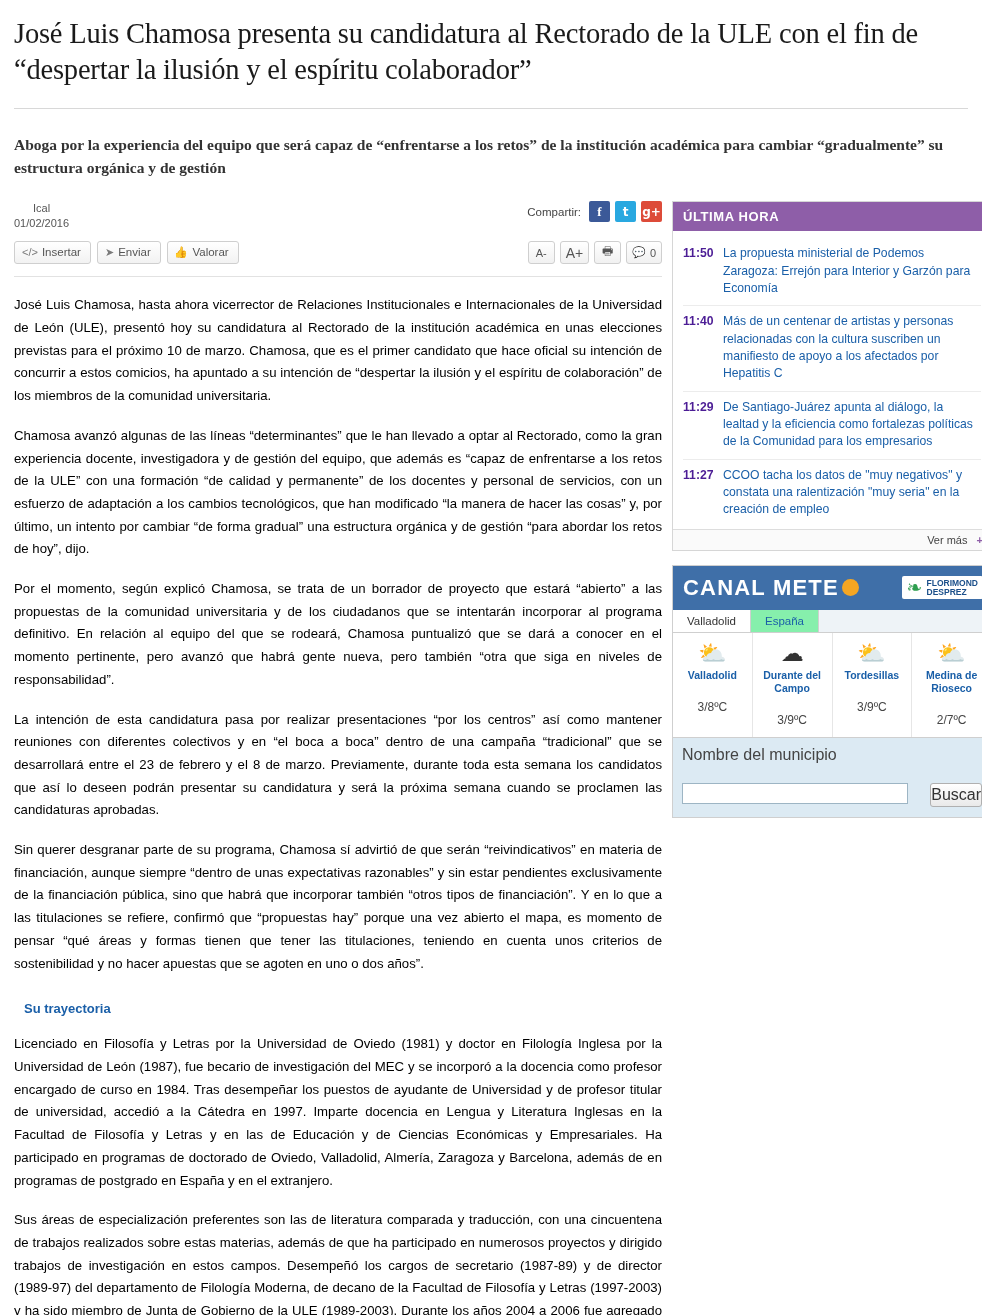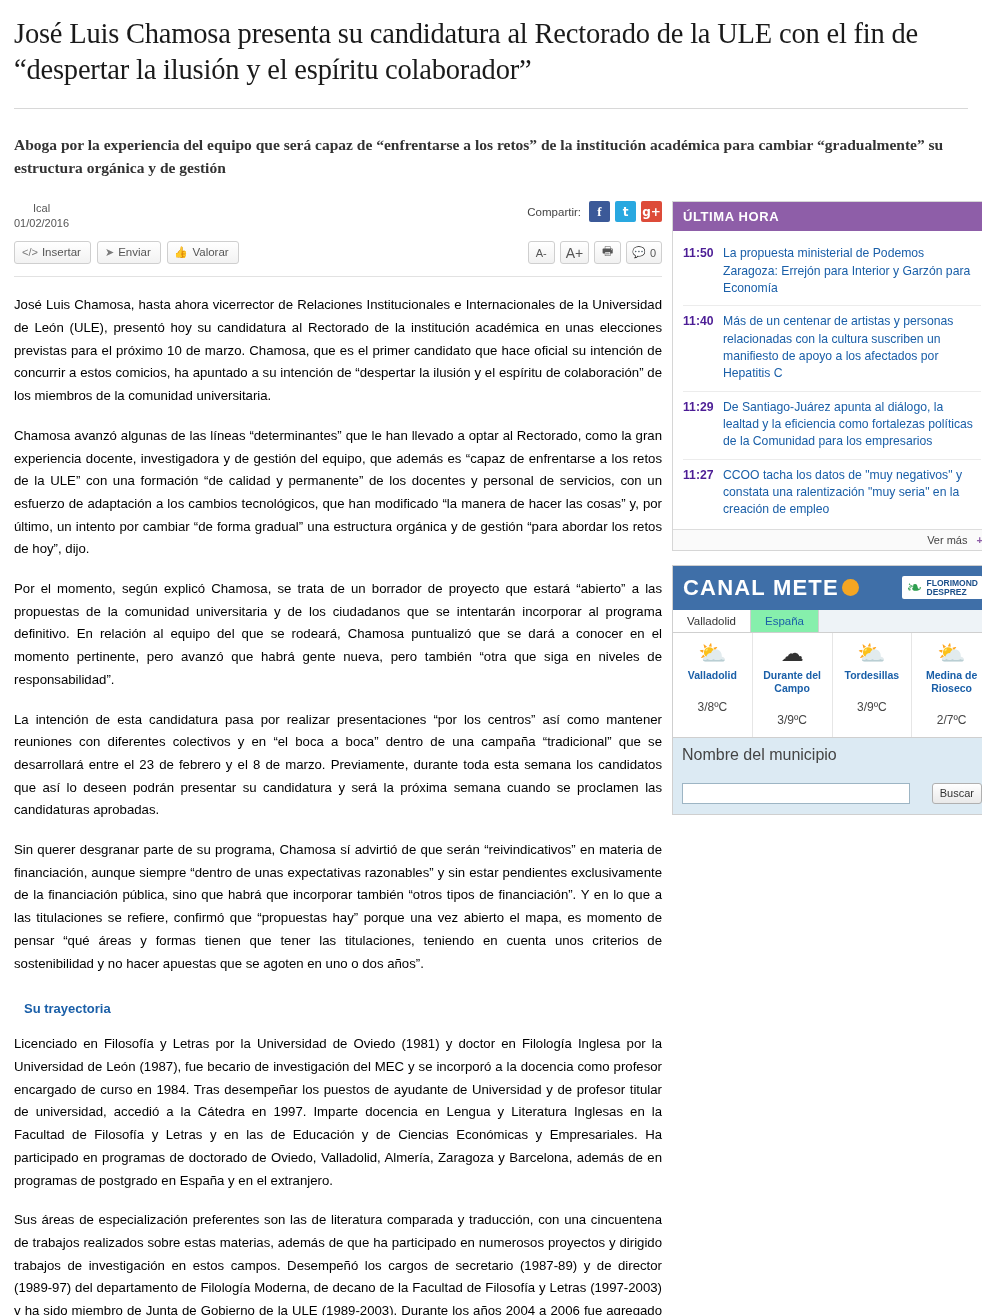--- a/index.html
+++ b/index.html
@@ -188,21 +188,21 @@
     border-top: 1px solid #cfcfcf;
   }
   .w-search-label { font-size: 16px; color: #444; margin-bottom: 19px; }
   .w-search-row { display: flex; gap: 6px; }
   .w-input {
     flex: 1; height: 21px; border: 1px solid #9db5c4; background: #fff;
     font-size: 11px; padding: 0 4px; font-family: "Liberation Sans", sans-serif;
   }
   .w-btn {
     border: 1px solid #b0b0b0; background: linear-gradient(#ffffff,#e9e9e9);
-    border-radius: 3px; font-size: 11px; padding: 2px 7px; cursor: pointer;
+    border-radius: 3px; font-size: 16px; padding: 2px 0; cursor: pointer;
     color: #333;
     margin-left: 16px;
   }
 </style>
 </head>
 <body>
 
 <div class="page">
 
   <h1 class="headline">José Luis Chamosa presenta su candidatura al Rectorado de la ULE con el fin de “despertar la ilusión y el espíritu colaborador”</h1>

